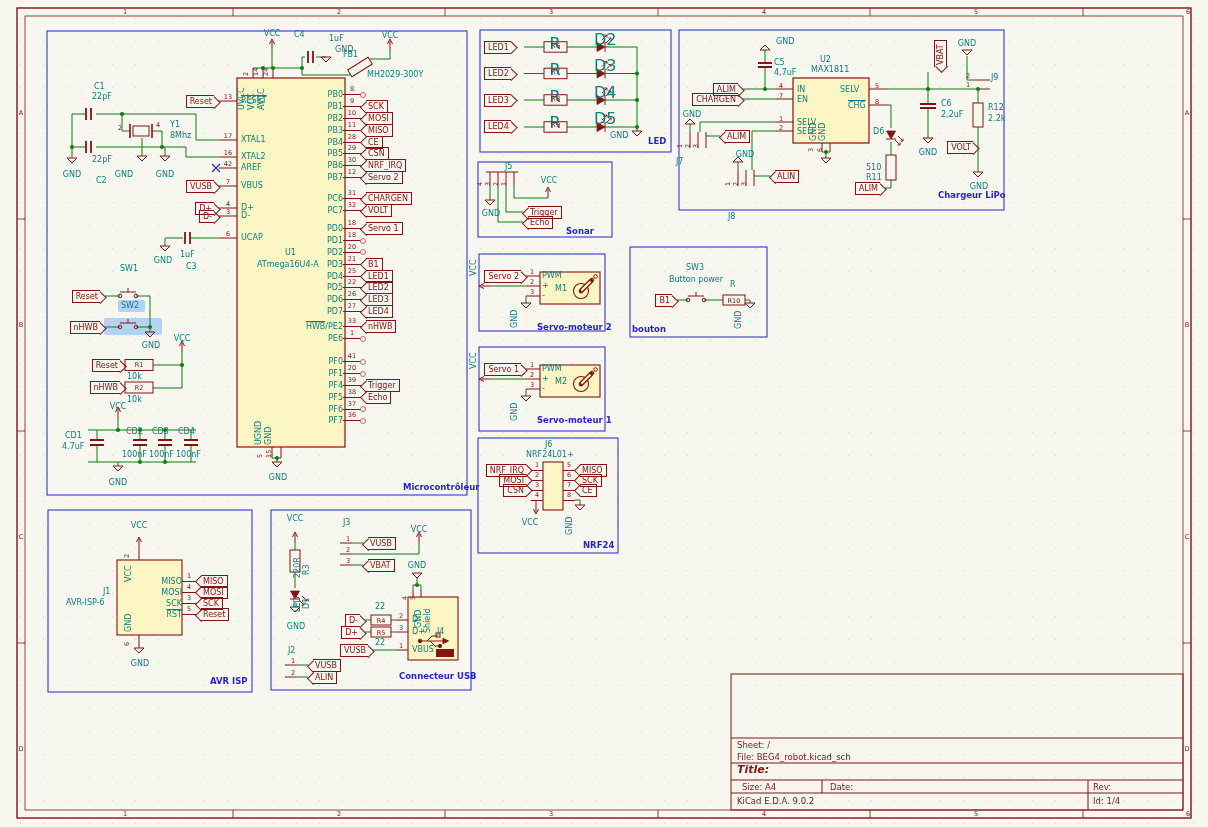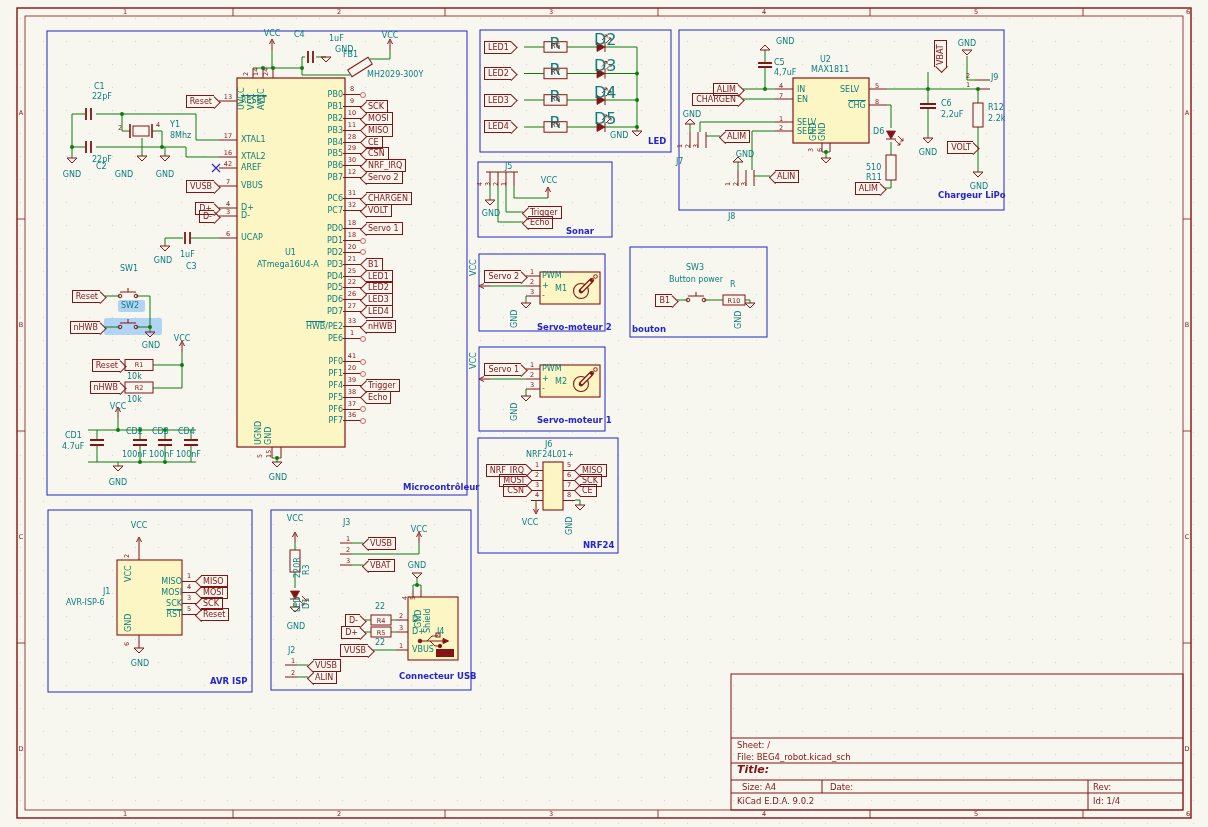--- a/index.html
+++ b/index.html
@@ -359,21 +359,21 @@
 <span class="t r rb" style="left:264px;top:435px">UGND</span>
 <span class="t r rb" style="left:274px;top:435px">GND</span>
 <span class="t s7 red r" style="left:264px;top:450px">5</span>
 <span class="t s7 red r" style="left:273px;top:450px">15</span>
 <span class="t c" style="left:278px;top:473px">GND</span>
 <span class="t" style="left:285px;top:248px">U1</span>
 <span class="t" style="left:257px;top:260px">ATmega16U4-A</span>
 <span class="t" style="left:94px;top:82px">C1</span>
 <span class="t" style="left:92px;top:92px">22pF</span>
 <span class="t" style="left:92px;top:155px">22pF</span>
-<span class="t" style="left:96px;top:162px">C2</span>
+<span class="t" style="left:96px;top:176px">C2</span>
 <span class="t" style="left:170px;top:120px">Y1</span>
 <span class="t" style="left:170px;top:131px">8Mhz</span>
 <span class="t s7 red" style="left:118px;top:124px">2</span>
 <span class="t s7 red" style="left:156px;top:121px">4</span>
 <span class="t c" style="left:72px;top:170px">GND</span>
 <span class="t c" style="left:124px;top:170px">GND</span>
 <span class="t c" style="left:165px;top:170px">GND</span>
 <span class="gl tr" style="right:989px;top:95px">Reset</span>
 <span class="gl tr" style="right:989px;top:180px">VUSB</span>
 <span class="gl tr" style="right:989px;top:202px">D+</span>

